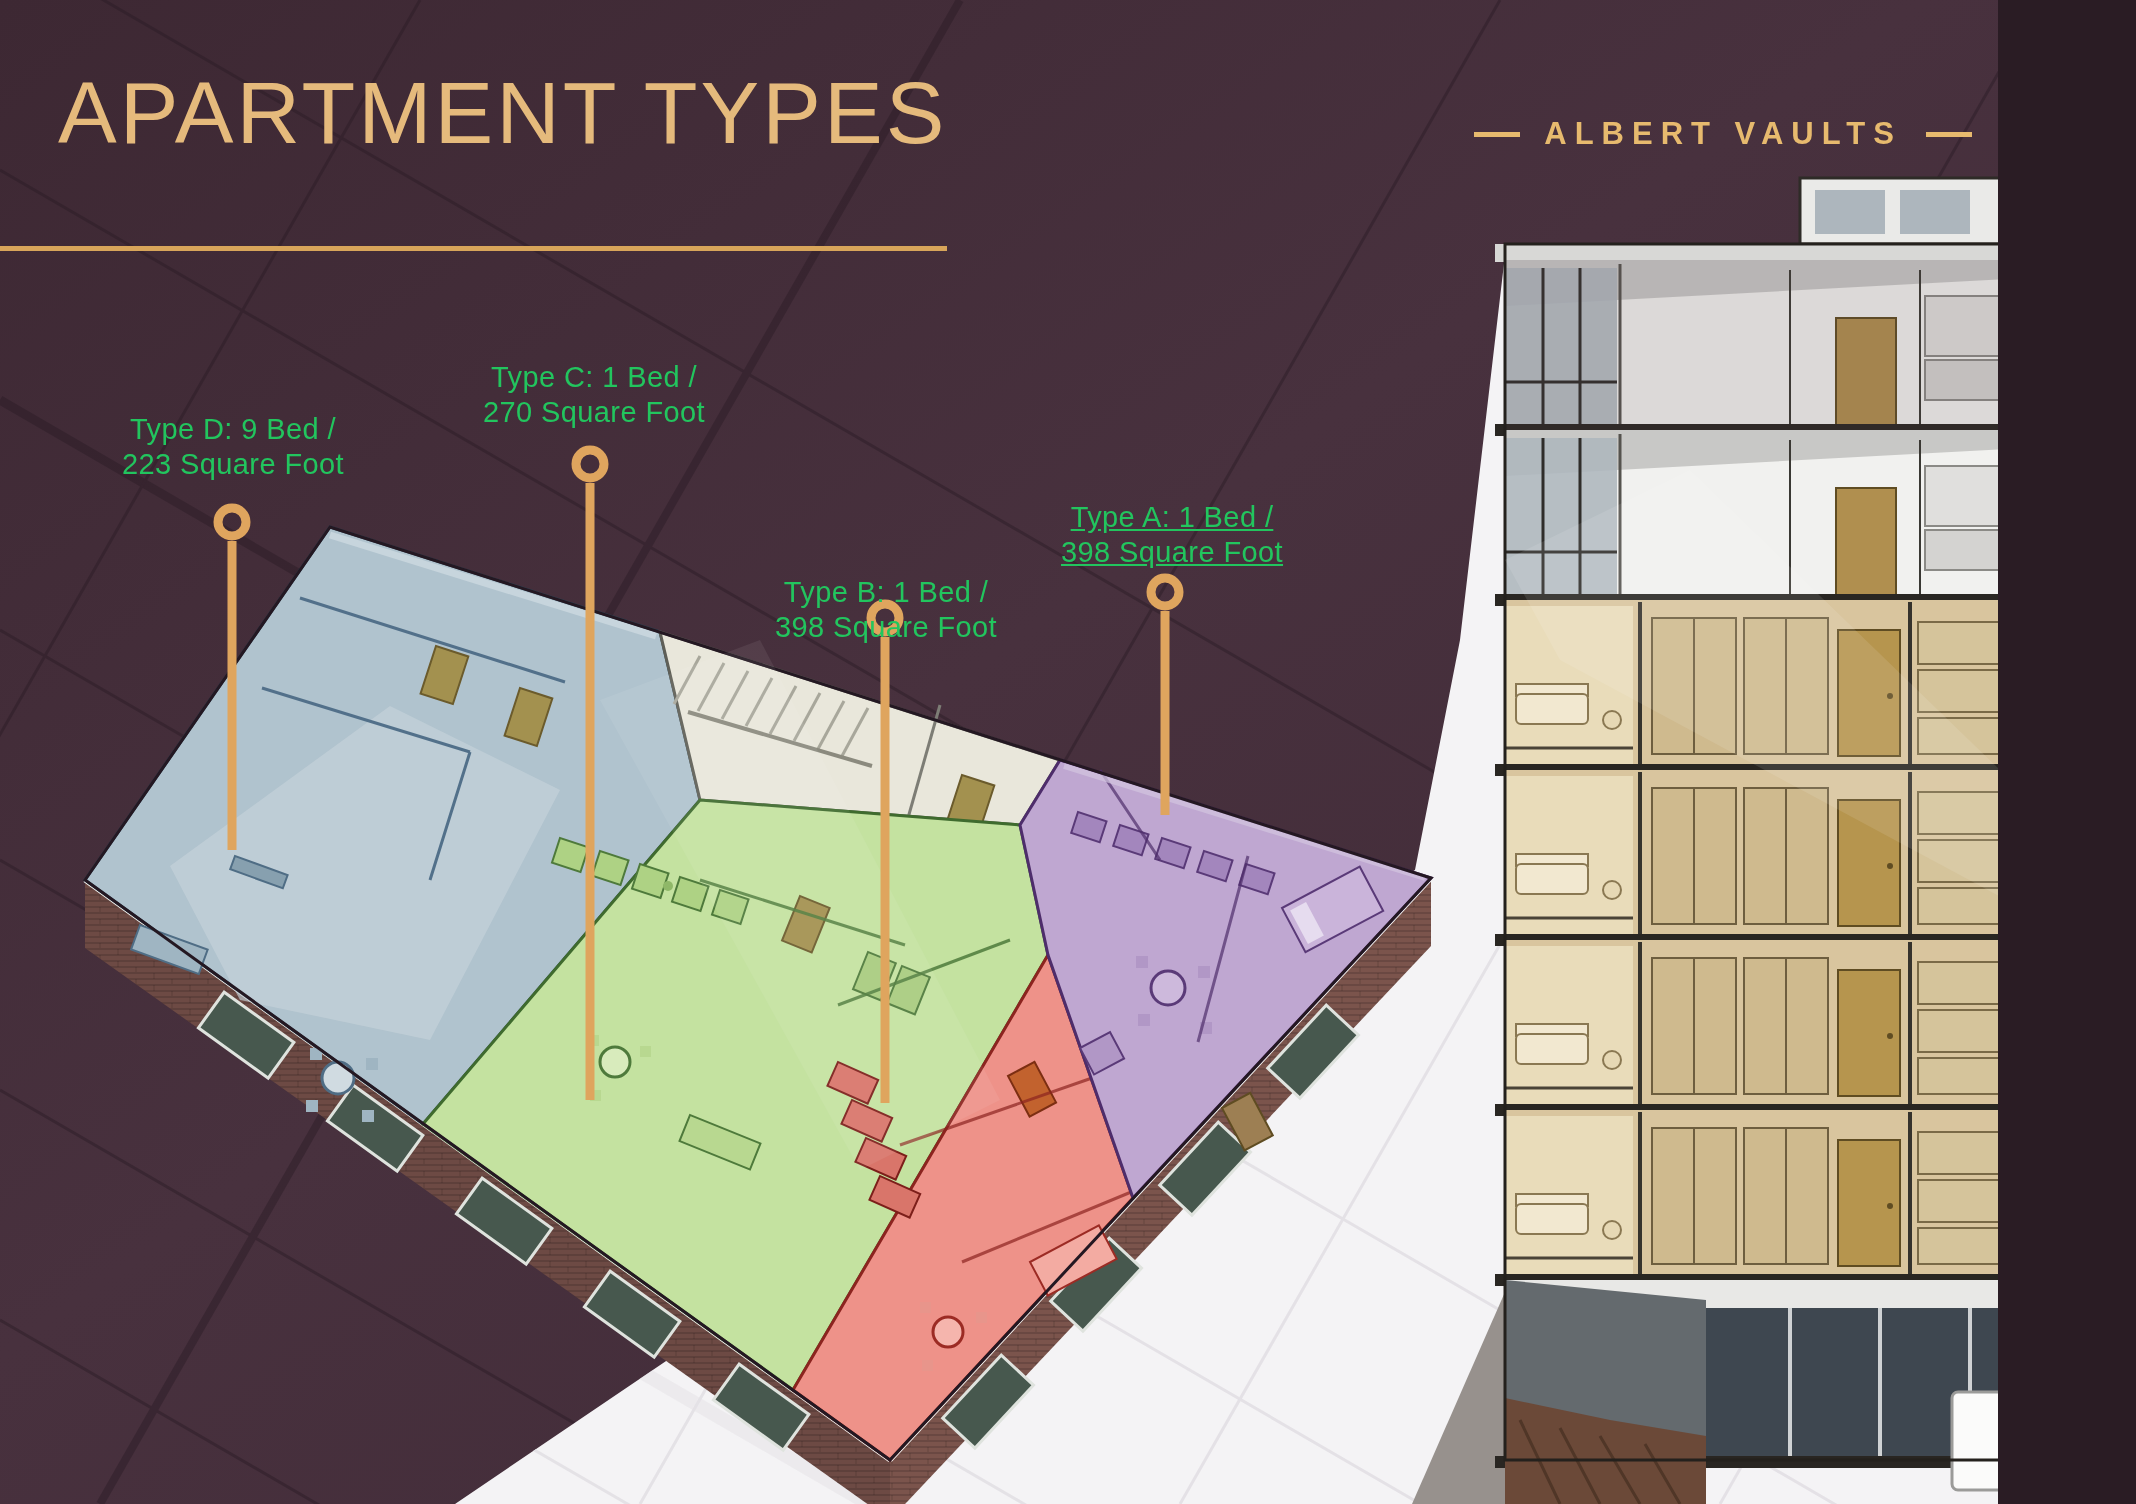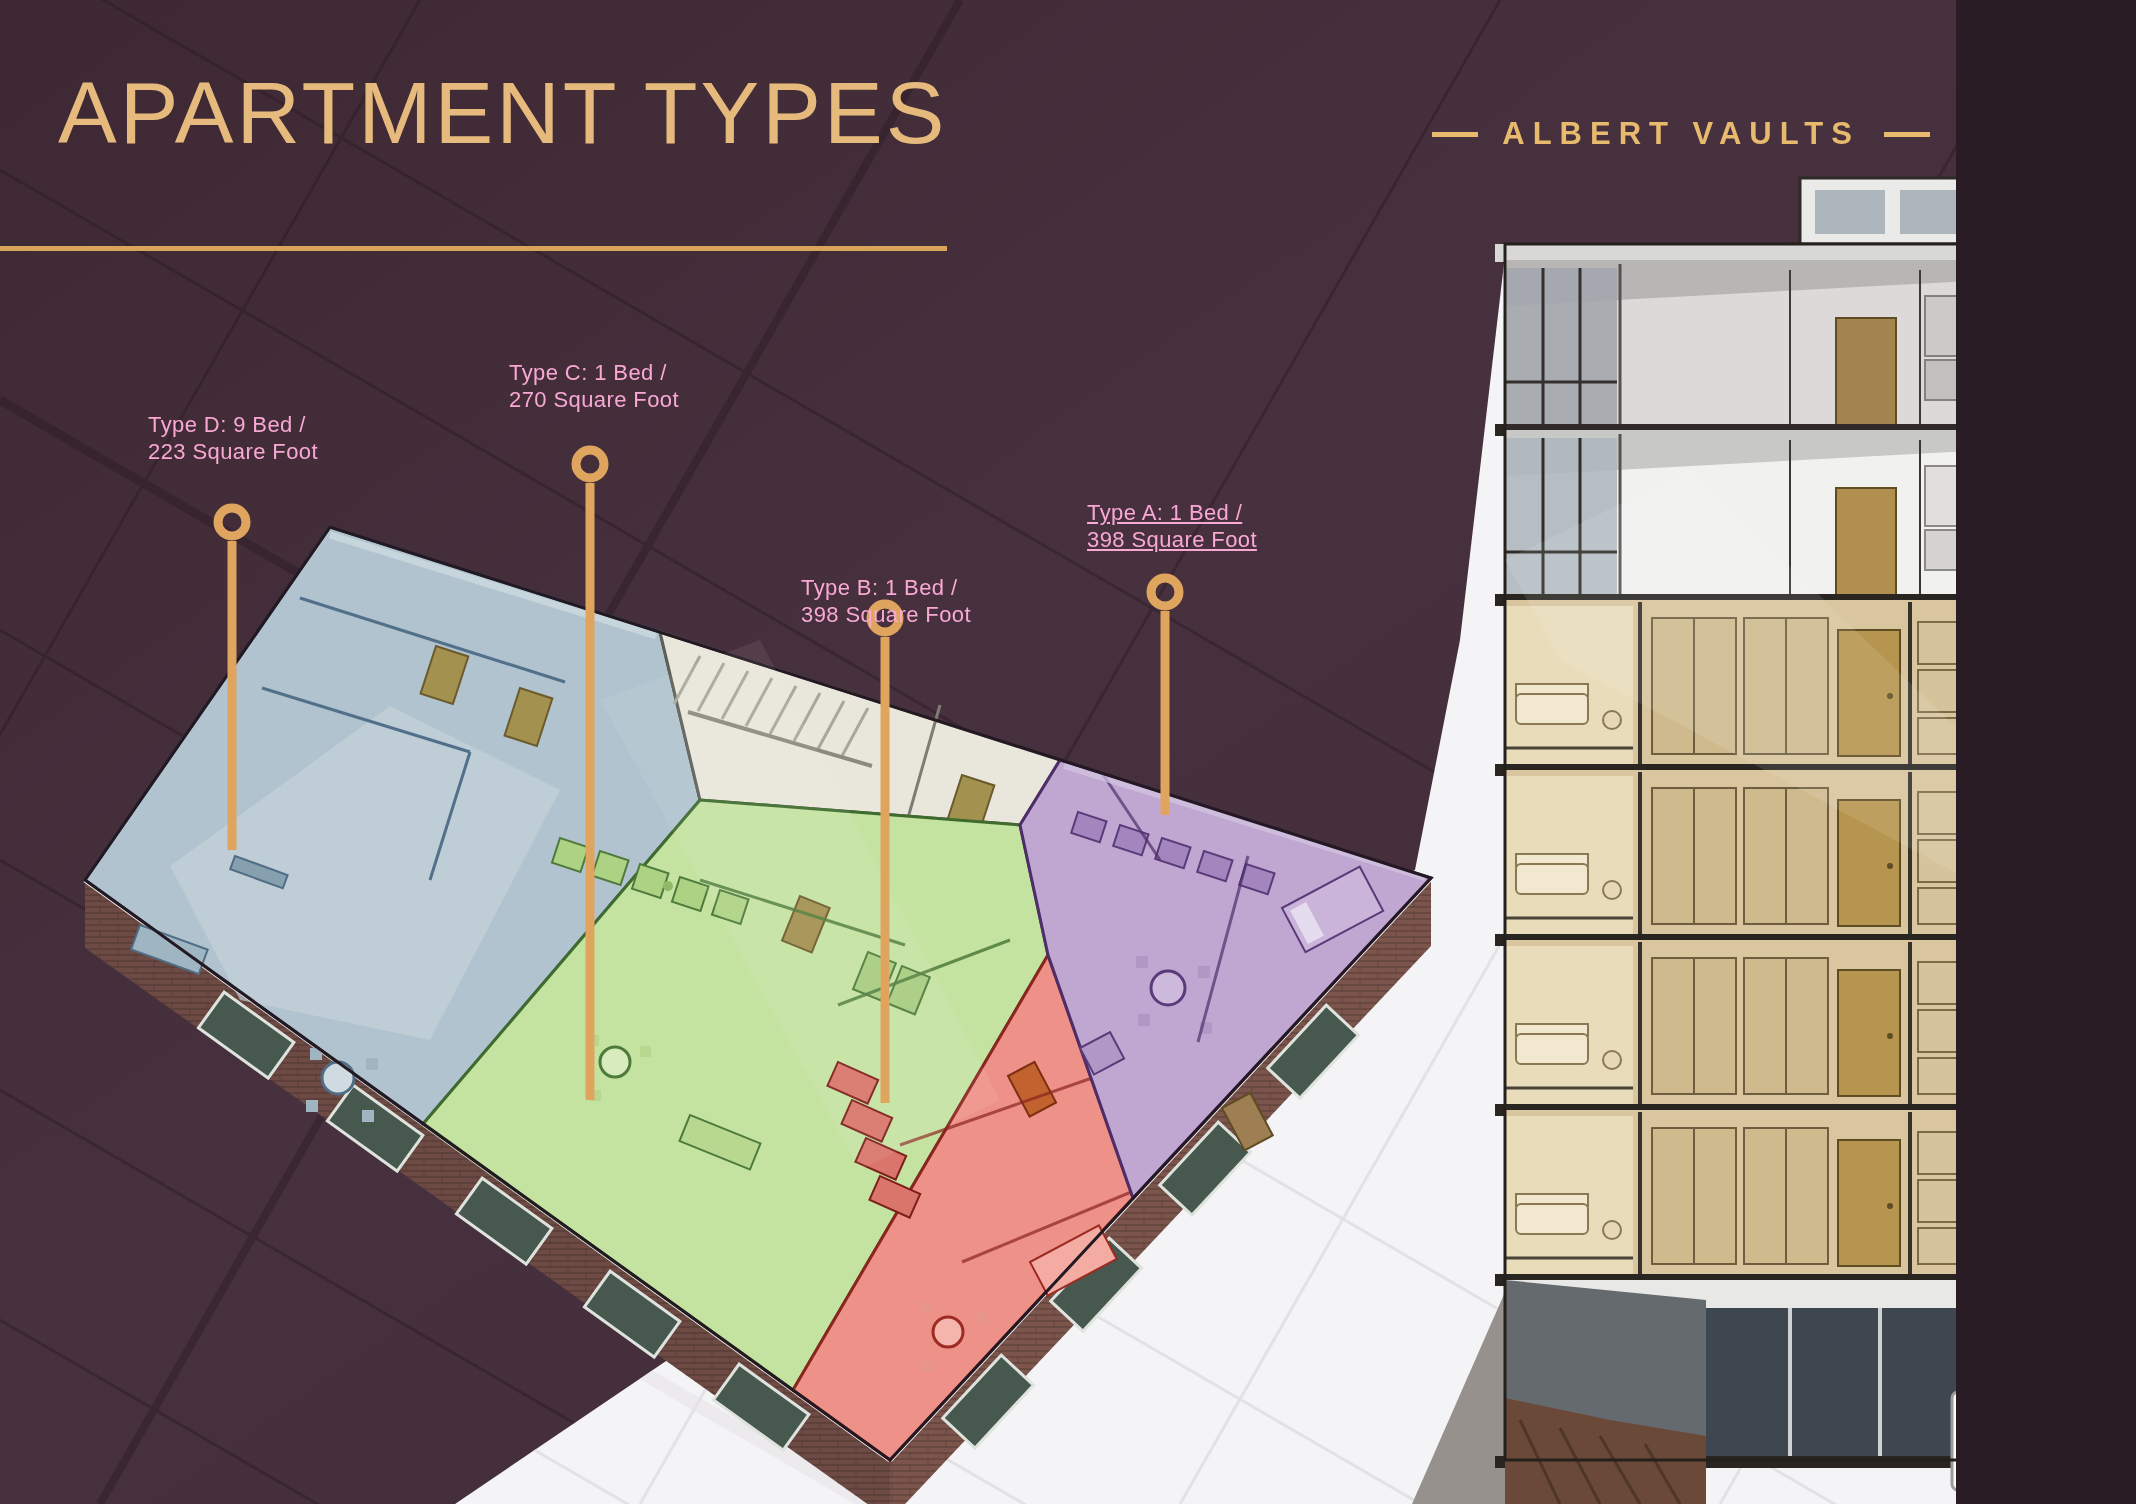--- a/index.html
+++ b/index.html
@@ -1,40 +1,41 @@
 <!DOCTYPE html>
 <html><head>
 <meta charset="utf-8">
 <style>
   html,body{margin:0;padding:0;background:#2a1c24;}
   .stage{
     position:relative;width:1956px;height:1504px;overflow:hidden;
     font-family:"Liberation Sans", sans-serif;
     background:#432d3a;
+    padding-left:42px;
   }
   .stage svg{position:absolute;left:0;top:0;}
   .page-title{
     position:absolute;left:58px;top:62px;
     font-size:88px;font-weight:200;letter-spacing:3px;
     color:#e5ba7c;white-space:nowrap;
   }
   .title-rule{
     position:absolute;left:0;top:246px;width:947px;height:5px;background:#d8a55a;
   }
   .brand{
     position:absolute;top:116px;right:26px;
     display:flex;align-items:center;gap:24px;color:#e7ba6e;
   }
   .brand .dash{width:46px;height:5px;background:#e7ba6e;}
   .brand .brand-text{
     font-size:31px;font-weight:700;letter-spacing:8px;white-space:nowrap;
   }
   .callout-label{
     position:absolute;transform:translateX(-50%);
-    color:#f9a8d4;font-size:22px;line-height:1.22;
+    color:#22c55e;font-size:29px;line-height:1.22;text-align:center;
     white-space:nowrap;letter-spacing:.4px;
   }
 </style>
 </head>
 <body>
 
 <div class="stage">
 
   <svg width="2136" height="1504" viewBox="0 0 2136 1504">
     <defs>

